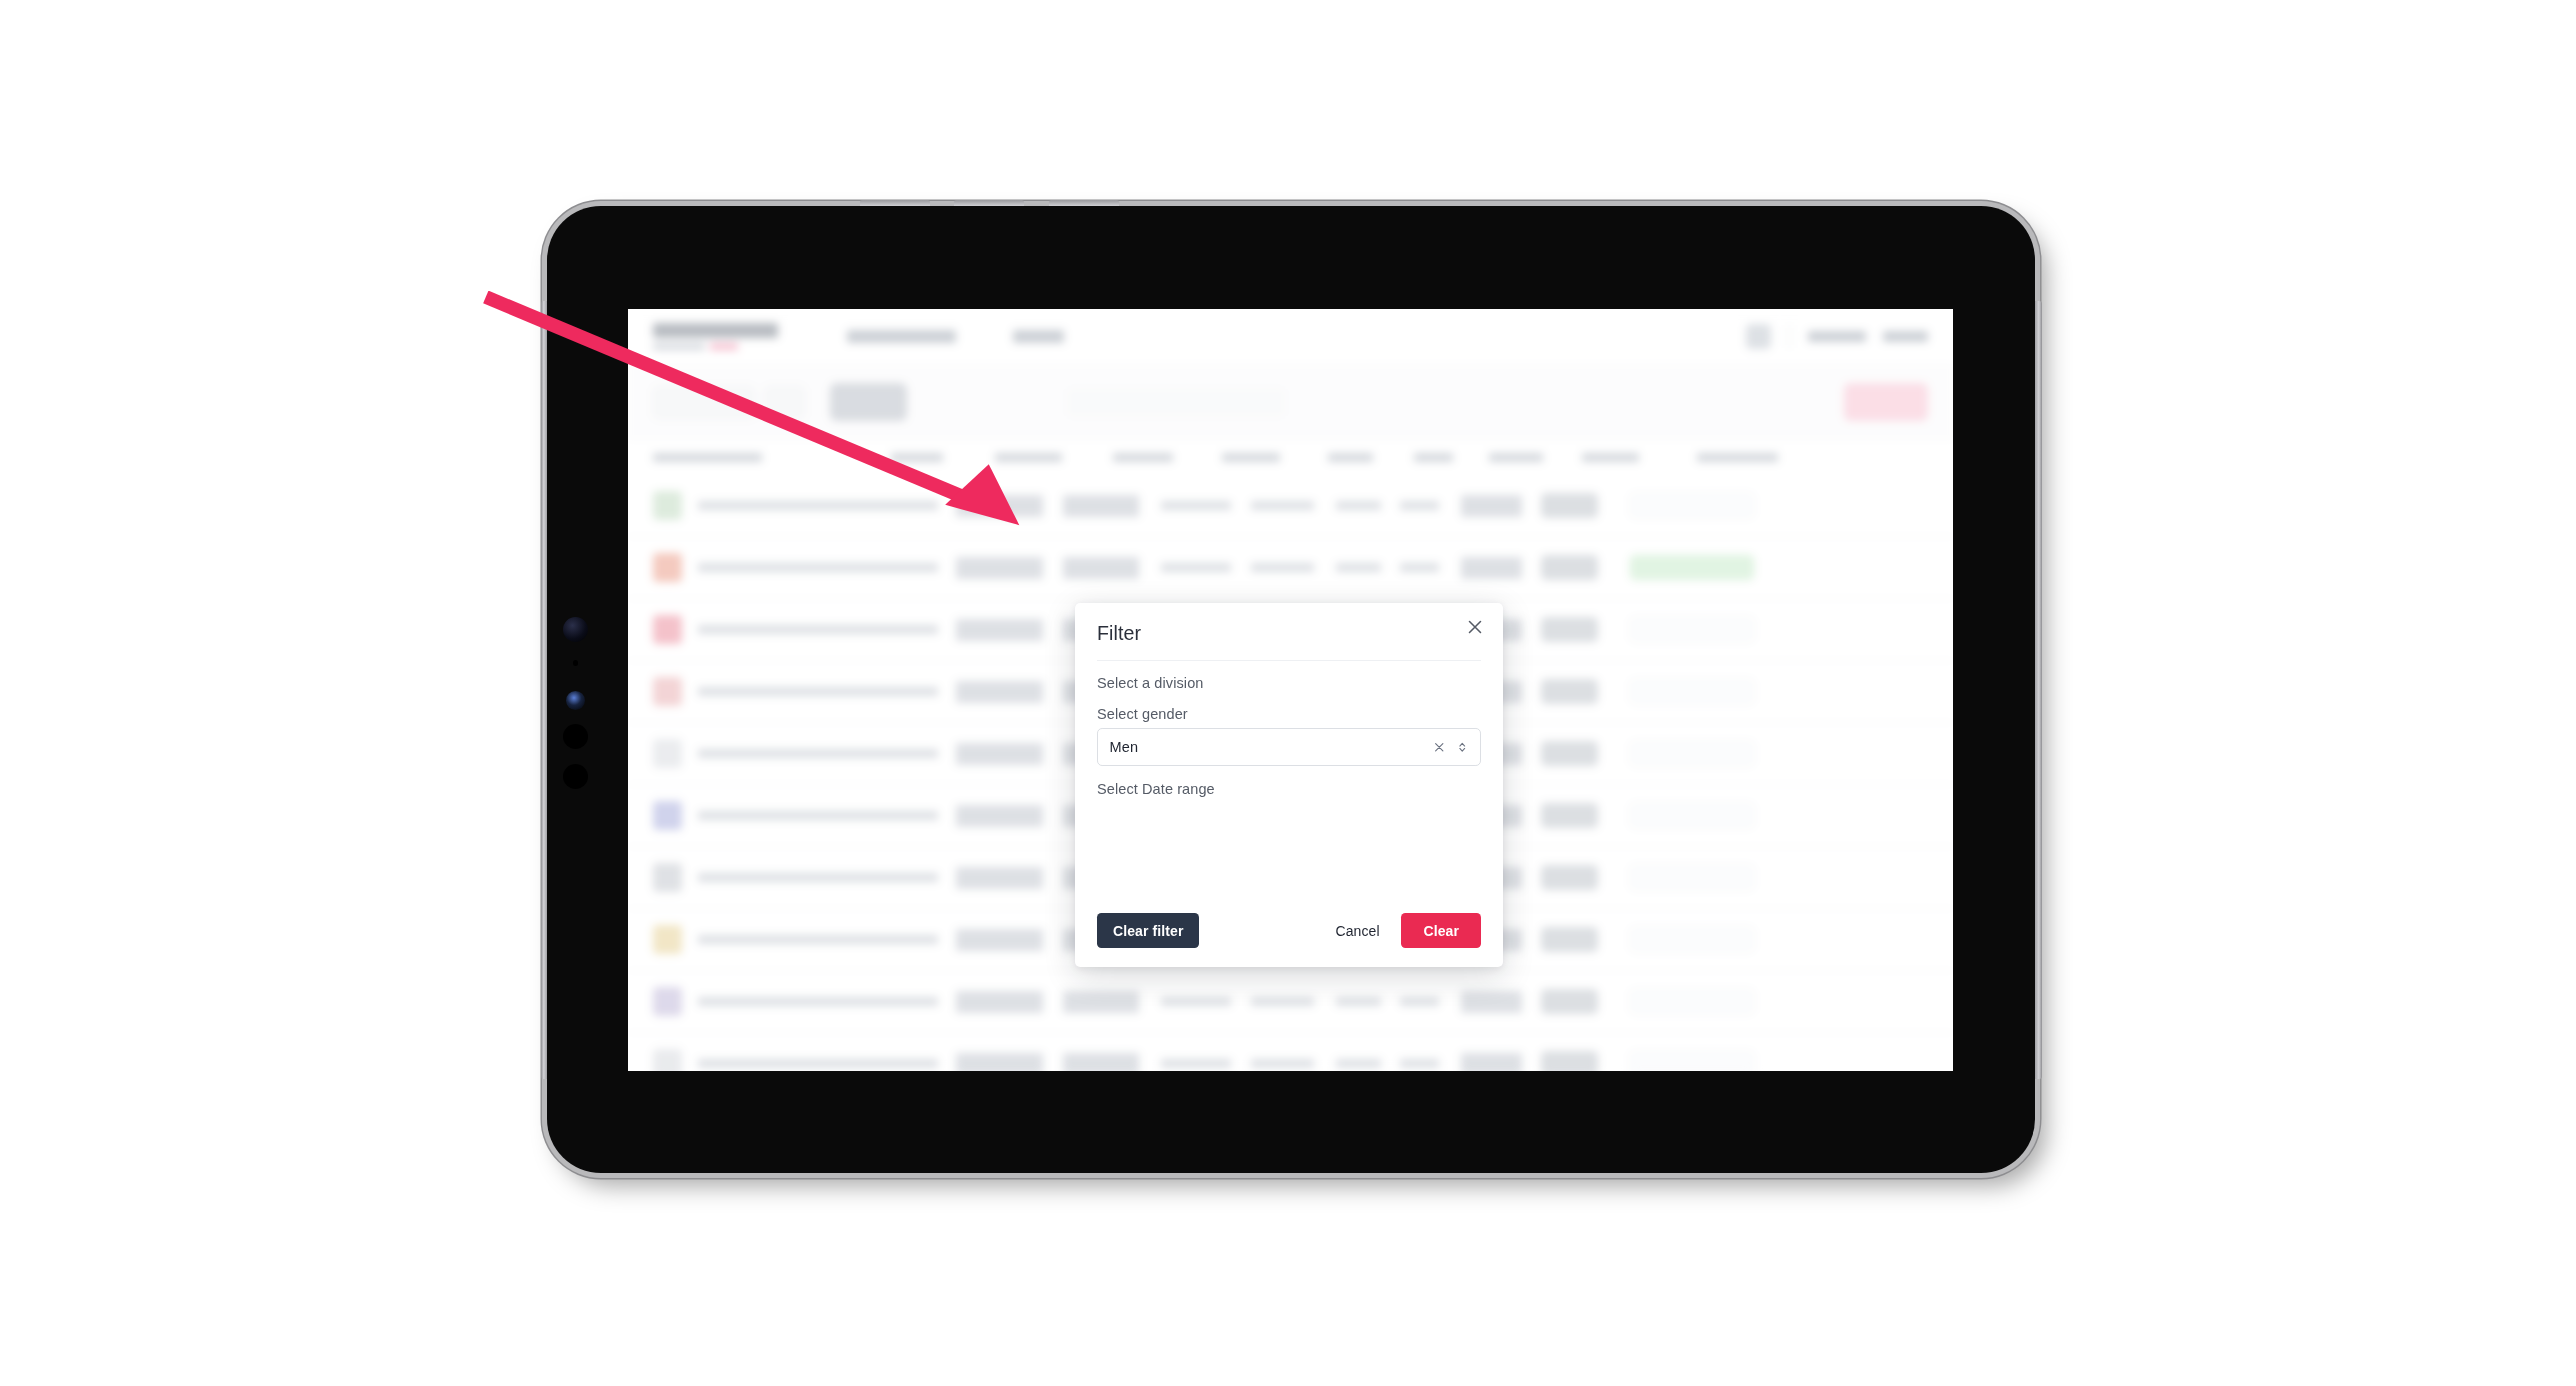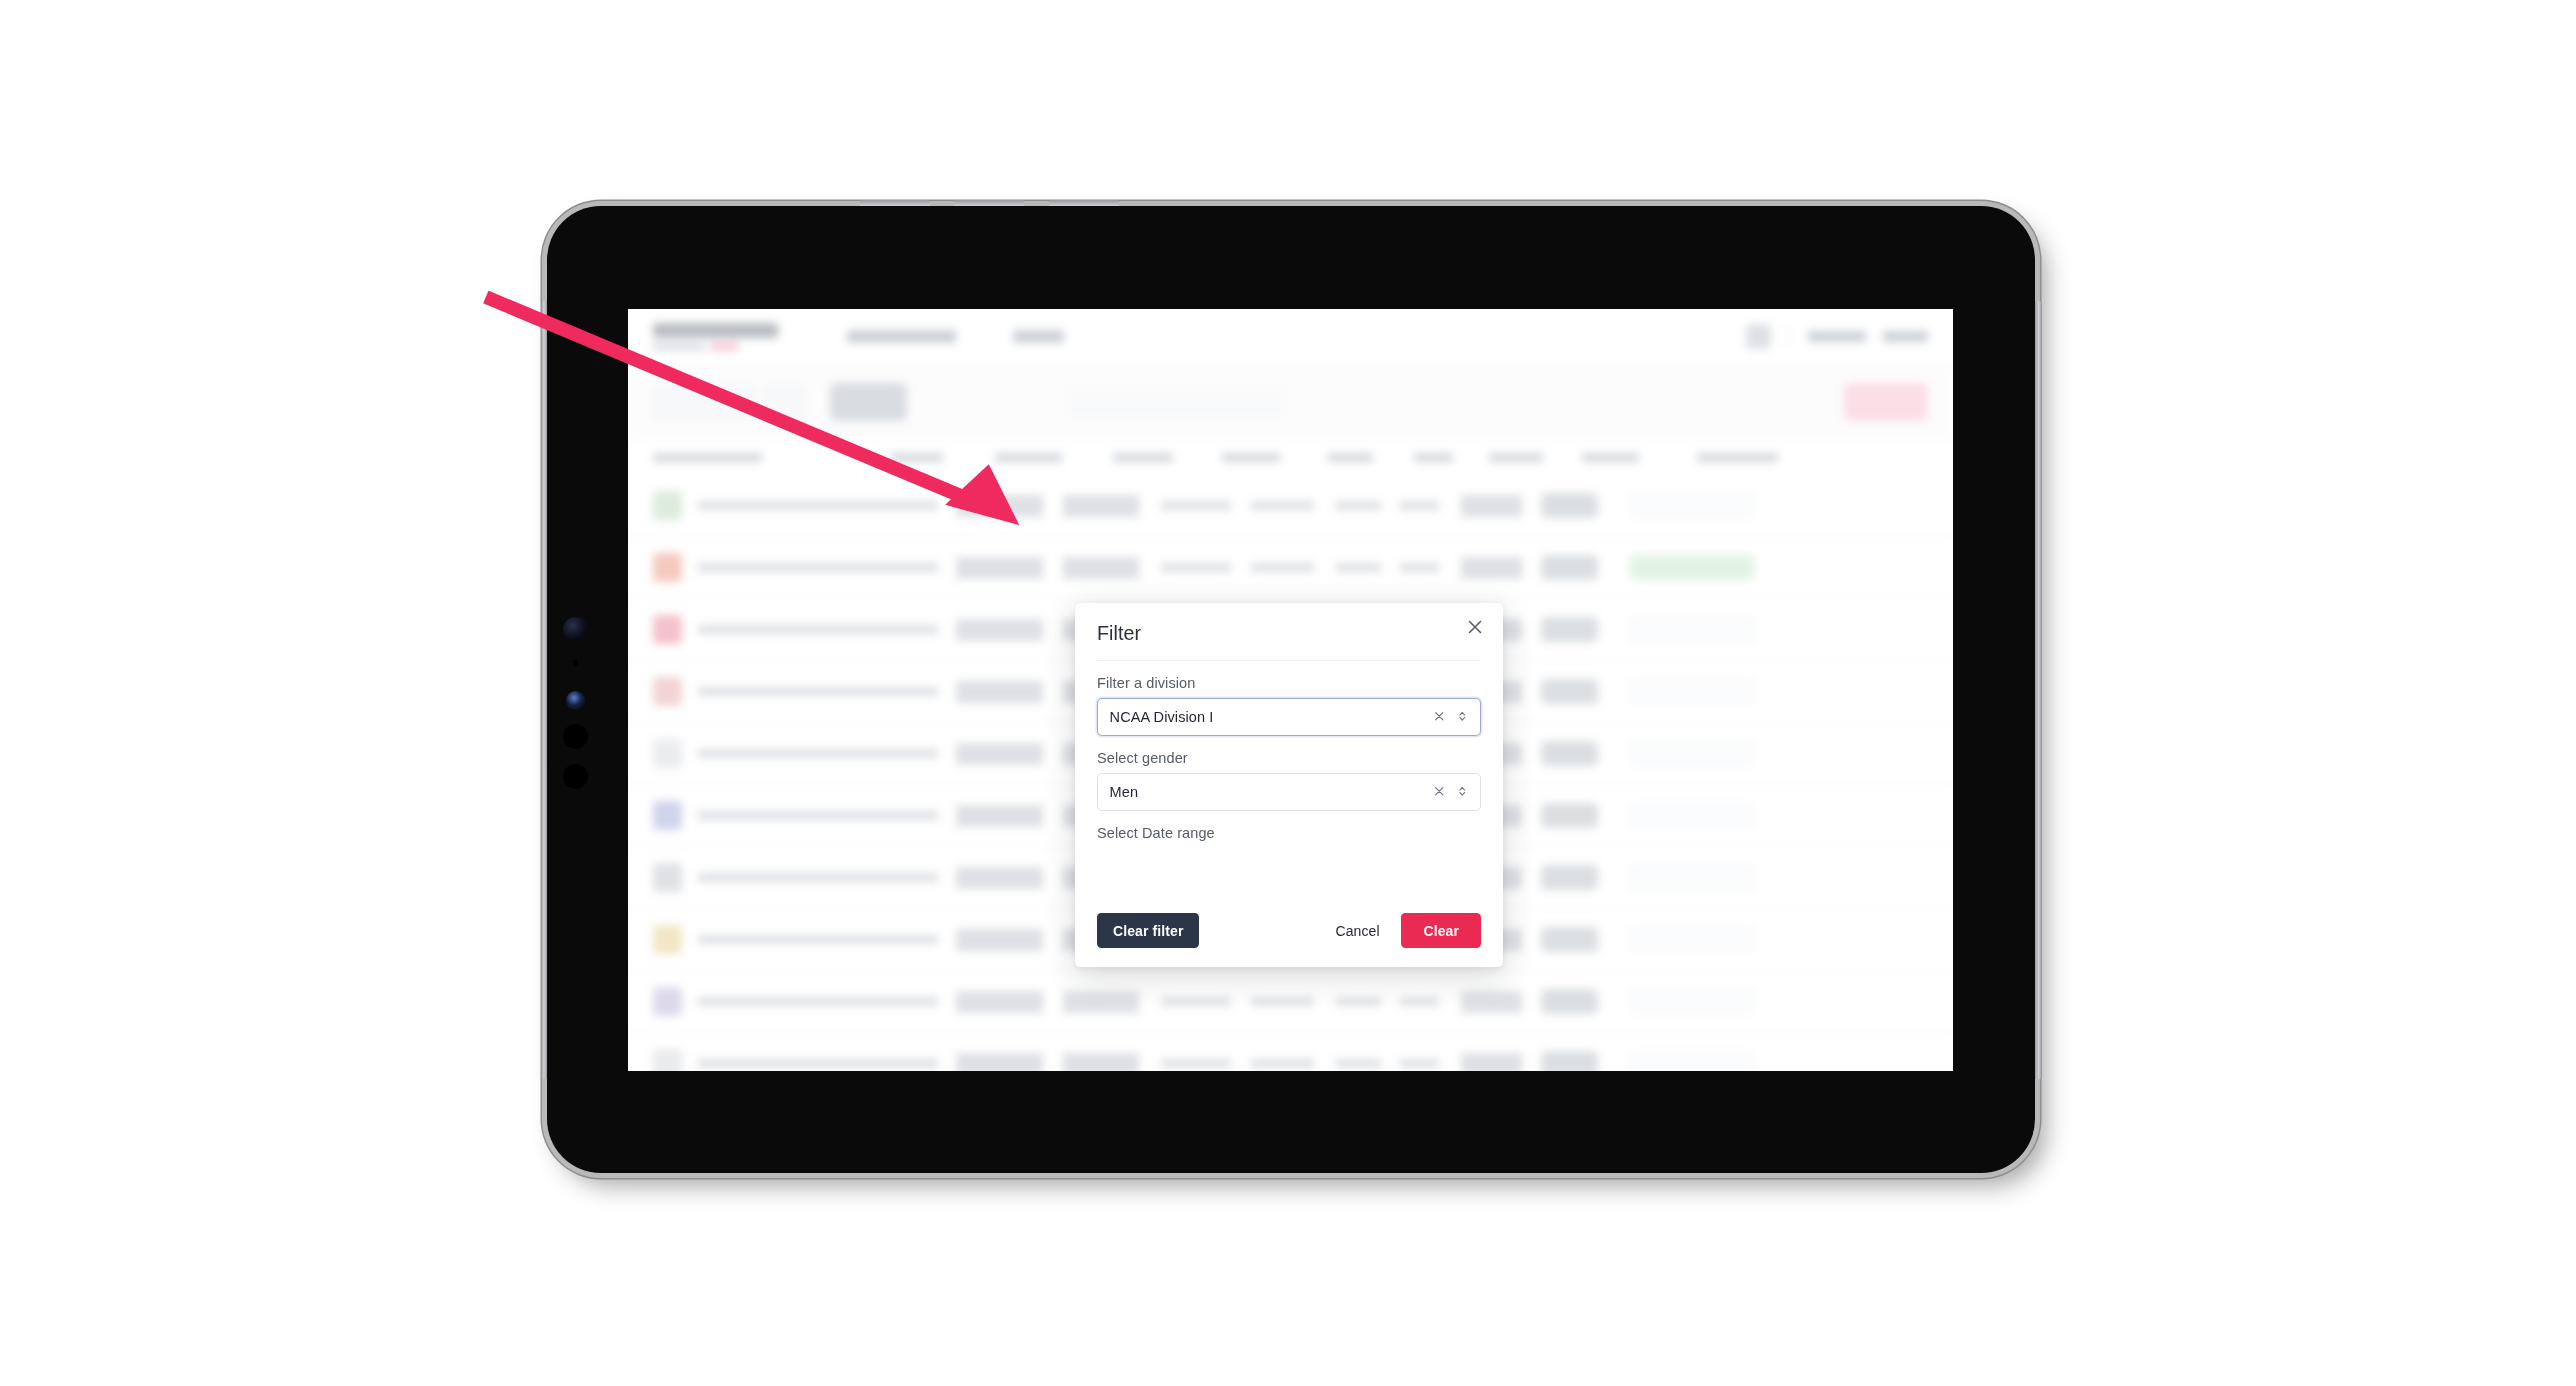--- a/index.html
+++ b/index.html
@@ -515,37 +515,21 @@
 
         <div class="modal-title">Filter</div>
 
         <div id="close-btn">
           <svg viewBox="0 0 24 24" fill="none" stroke="currentColor" stroke-width="1.7" stroke-linecap="round">
             <path d="M6 6 L18 18 M18 6 L6 18"></path>
           </svg>
         </div>
 
         <div class="field">
-          <div class="field-label">Filter a division</div>
-          <div class="control focused">
-            <span class="control-value">NCAA Division I</span>
-            <span class="ctrl-icons">
-              <span class="ic">
-                <svg viewBox="0 0 24 24" fill="none" stroke="currentColor" stroke-width="1.9" stroke-linecap="round">
-                  <path d="M6 6 L18 18 M18 6 L6 18"></path>
-                </svg>
-              </span>
-              <span class="ic">
-                <svg viewBox="0 0 24 24" fill="none" stroke="currentColor" stroke-width="1.8" stroke-linecap="round" stroke-linejoin="round">
-                  <path d="M8 10 L12 5.5 L16 10"></path>
-                  <path d="M8 14 L12 18.5 L16 14"></path>
-                </svg>
-              </span>
-            </span>
-          </div>
+          <div class="field-label">Select a division</div>
         </div>
 
         <div class="field">
           <div class="field-label">Select gender</div>
           <div class="control">
             <span class="control-value">Men</span>
             <span class="ctrl-icons">
               <span class="ic">
                 <svg viewBox="0 0 24 24" fill="none" stroke="currentColor" stroke-width="1.9" stroke-linecap="round">
                   <path d="M6 6 L18 18 M18 6 L6 18"></path>

